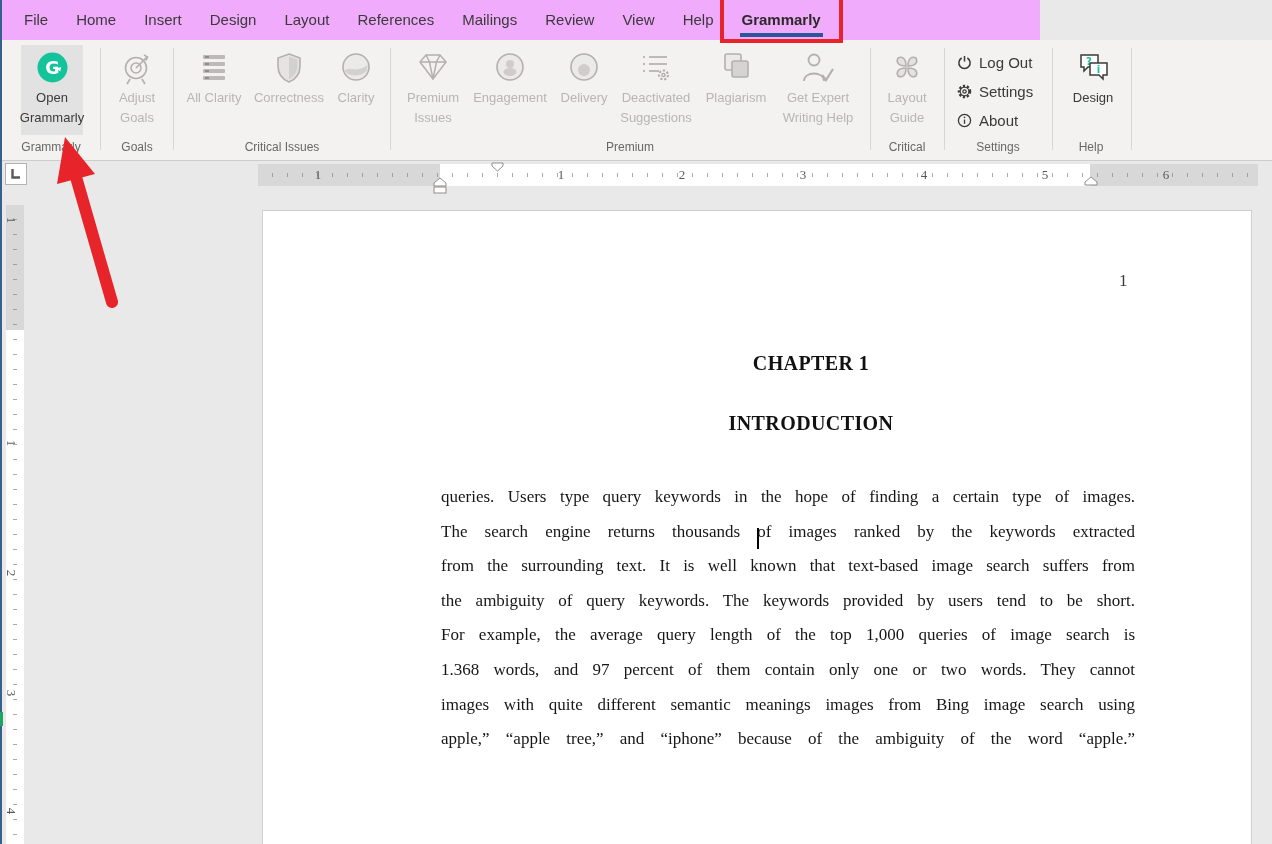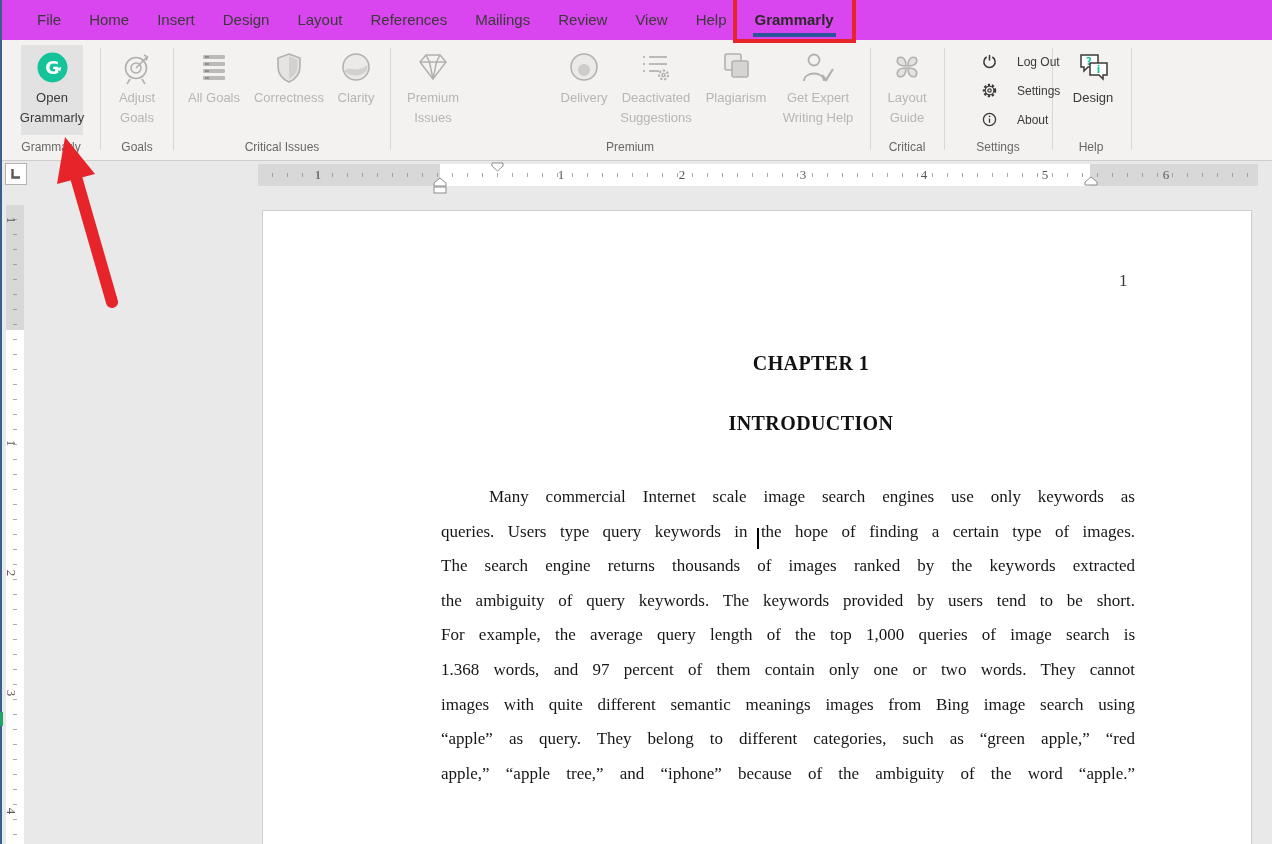--- a/index.html
+++ b/index.html
@@ -1,39 +1,39 @@
 <!DOCTYPE html>
 <html><head>
 <meta charset="utf-8">
 <style>
   * { margin:0; padding:0; box-sizing:border-box; }
   html,body { width:1272px; height:844px; overflow:hidden; background:#e9e9e9;
               font-family:"Liberation Sans", sans-serif; position:relative; }
 
   
-  .menubar { position:absolute; left:0; top:0; width:1272px; height:40px; background:#d946ef;
-             display:flex; align-items:center; padding-left:23px; z-index:5; }
+  .menubar { position:absolute; left:0; top:0; width:1040px; height:40px; background:#f0abfc;
+             display:flex; align-items:center; padding-left:10px; z-index:5; }
   .mtab { padding:0 14px; font-size:15px; color:#3b3a39; height:40px; line-height:40px; position:relative; }
   .mtab-active { font-weight:700; color:#2b2a29; }
   .mtab-active .underline { position:absolute; left:12px; right:12px; bottom:3px; height:4px; background:#2b579a; }
   .mtab-active .redbox { position:absolute; left:-8px; right:-8px; top:-12px; bottom:-3px;
                          border:4px solid #e8242b; pointer-events:none; }
 
   
   .ribbon { position:absolute; left:0; top:40px; width:1272px; height:121px; background:#f3f2f1;
             border-bottom:1px solid #cfcdcb; z-index:4; }
   .rdiv { position:absolute; top:8px; height:102px; width:1px; background:#d8d6d4; }
   .glabel { position:absolute; top:100px; font-size:12px; color:#696764; transform:translateX(-50%); white-space:nowrap; }
   .rbtn { position:absolute; top:5px; height:90px; display:flex; flex-direction:column; align-items:center;
           font-size:13px; color:#b8b5b2; line-height:19.5px; text-align:center; }
   .rbtn .ic { height:36px; margin-top:7px; display:flex; align-items:flex-start; justify-content:center; }
   .rbtn.enabled { color:#3b3a39; }
   .rbtn.pressed { background:#e2e2e2; }
-  .srow { position:absolute; left:982px; display:flex; gap:20px; align-items:center;
-          font-size:12px; color:#3b3a39; white-space:nowrap; }
+  .srow { position:absolute; left:957px; display:flex; gap:7px; align-items:center;
+          font-size:15px; color:#3b3a39; white-space:nowrap; }
 
   
   .tabsel { position:absolute; left:5px; top:163px; width:22px; height:22px; background:#fff;
             border:1px solid #b5b2af; z-index:3; display:flex; align-items:center; justify-content:center; }
   .hruler { position:absolute; left:258px; top:164px; width:1000px; height:22px; background:#d8d8d8; z-index:2; }
   .hruler .band { position:absolute; left:182px; top:0; width:650px; height:22px; background:#fff; }
   .hruler .ticks { position:absolute; left:0; top:9px; width:1000px; height:4px;
                    background:repeating-linear-gradient(90deg, transparent 0 14px, #8f8d8b 14px 15px); opacity:.75; }
   .hnum { position:absolute; top:3px; font-size:13px; color:#5a5856; transform:translateX(-50%);
           font-family:"Liberation Serif", serif; }
@@ -131,21 +131,21 @@
             <rect x="3" y="24" width="22" height="4" rx="1"></rect>
           </g>
         <g fill="#8f8d8b">
             <rect x="5" y="4" width="4" height="2"></rect>
             <rect x="5" y="11" width="4" height="2"></rect>
         <rect x="5" y="18" width="4" height="2"></rect>
             <rect x="5" y="25" width="4" height="2"></rect>
           </g>
         </svg>
     </span>
-    <span>All Goals</span>
+    <span>All Clarity</span>
   </div>
 
   <div class="rbtn" style="left:249px; width:80px;">
     <span class="ic">
       <svg width="30" height="32" viewBox="0 0 30 32" fill="#e6e4e2" stroke="#b3b0ad" stroke-width="1.6">
         <path d="M15 2 L26 6 V14 C26 22.5 21 27.5 15 30 C9 27.5 4 22.5 4 14 V6 Z"></path>
         <path d="M15 4.5 L23.5 7.5 V14 C23.5 20 20 24.5 15 27 Z" fill="#d3d1cf" stroke="none"></path>
         </svg>
     </span>
     <span>Correctness</span>
@@ -165,20 +165,30 @@
     <span class="ic">
       <svg width="32" height="30" viewBox="0 0 32 30" fill="none" stroke="#b3b0ad" stroke-width="1.5">
         <path d="M16 27 L3 10 L9 3 H23 L29 10 Z"></path>
           <path d="M3 10 H29 M9 3 L12.5 10 L16 27 L19.5 10 L23 3"></path>
         </svg>
     </span>
     <span>Premium</span>
     <span>Issues</span>
   </div>
 
+  <div class="rbtn" style="left:465px; width:90px;">
+    <span class="ic">
+      <svg width="30" height="30" viewBox="0 0 30 30">
+          <circle cx="15" cy="15" r="13" fill="#eceae8" stroke="#b3b0ad" stroke-width="1.6"></circle>
+        <circle cx="15" cy="12" r="4" fill="#cfccca"></circle>
+          <ellipse cx="15" cy="20" rx="6.5" ry="4" fill="#cfccca"></ellipse>
+        </svg>
+    </span>
+    <span>Engagement</span>
+  </div>
 
   <div class="rbtn" style="left:554px; width:60px;">
     <span class="ic">
       <svg width="30" height="30" viewBox="0 0 30 30">
           <circle cx="15" cy="15" r="13" fill="#eceae8" stroke="#b3b0ad" stroke-width="1.6"></circle>
         <circle cx="15" cy="18" r="6" fill="#cfccca"></circle>
         </svg>
     </span>
     <span>Delivery</span>
   </div>
@@ -326,28 +336,27 @@
   <span class="vnum" style="top:360px">2</span>
   <span class="vnum" style="top:480px">3</span>
   <span class="vnum" style="top:598px">4</span>
 </div>
 
 <div class="page">
   <div class="pagenum">1</div>
   <div class="heading h1">CHAPTER 1</div>
   <div class="heading h2">INTRODUCTION</div>
   <div class="para">
-    <div class="line indent">Many commercial Internet scale image search engines use only keywords as</div>
     <div class="line">queries. Users type query keywords in the hope of finding a certain type of images.</div>
     <div class="line">The search engine returns thousands of images ranked by the keywords extracted</div>
+    <div class="line">from the surrounding text. It is well known that text-based image search suffers from</div>
     <div class="line">the ambiguity of query keywords. The keywords provided by users tend to be short.</div>
     <div class="line">For example, the average query length of the top 1,000 queries of image search is</div>
     <div class="line">1.368 words, and 97 percent of them contain only one or two words. They cannot</div>
     <div class="line">images with quite different semantic meanings images from Bing image search using</div>
-    <div class="line">“apple” as query. They belong to different categories, such as “green apple,” “red</div>
     <div class="line">apple,” “apple tree,” and “iphone” because of the ambiguity of the word “apple.”</div>
   </div>
   <div class="caret"></div>
 </div>
 
 <div class="arrow-wrap">
   <svg width="100" height="185" viewBox="0 0 100 185">
     <polygon points="27,6 57,43 19,53" fill="#e8242b"></polygon>
     <line x1="38" y1="46" x2="74" y2="171" stroke="#e8242b" stroke-width="12" stroke-linecap="round"></line>
   </svg>

